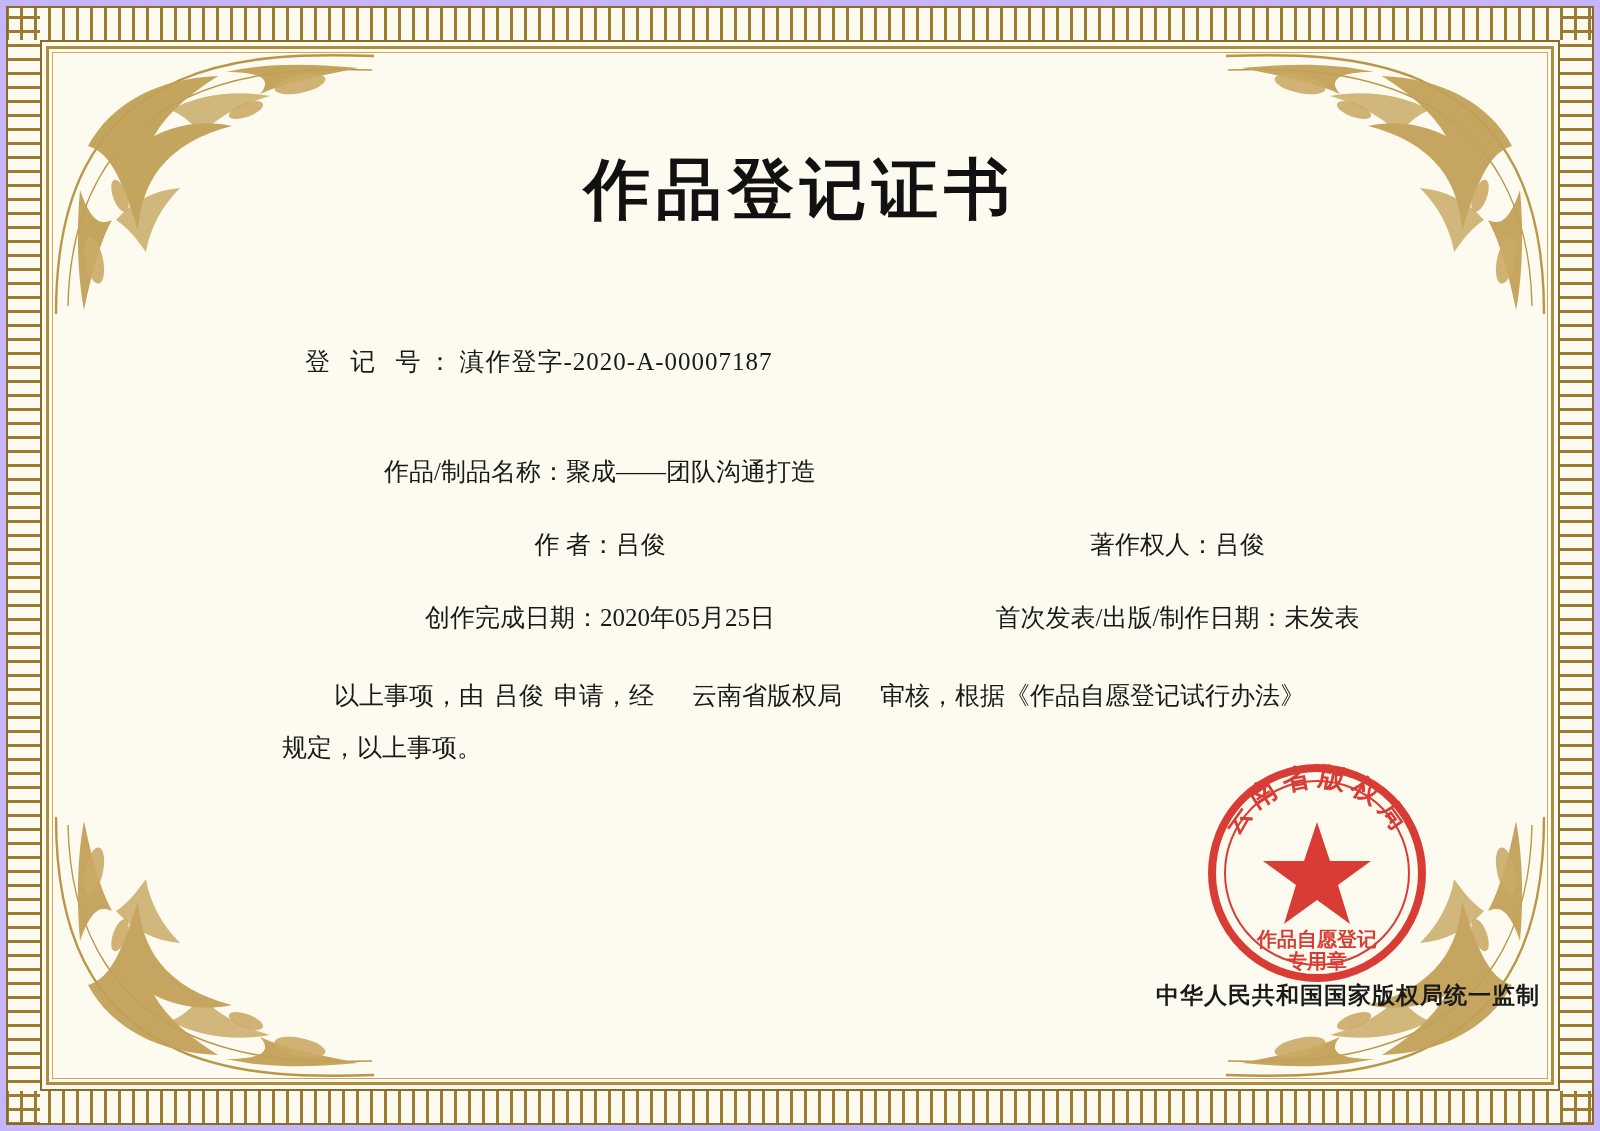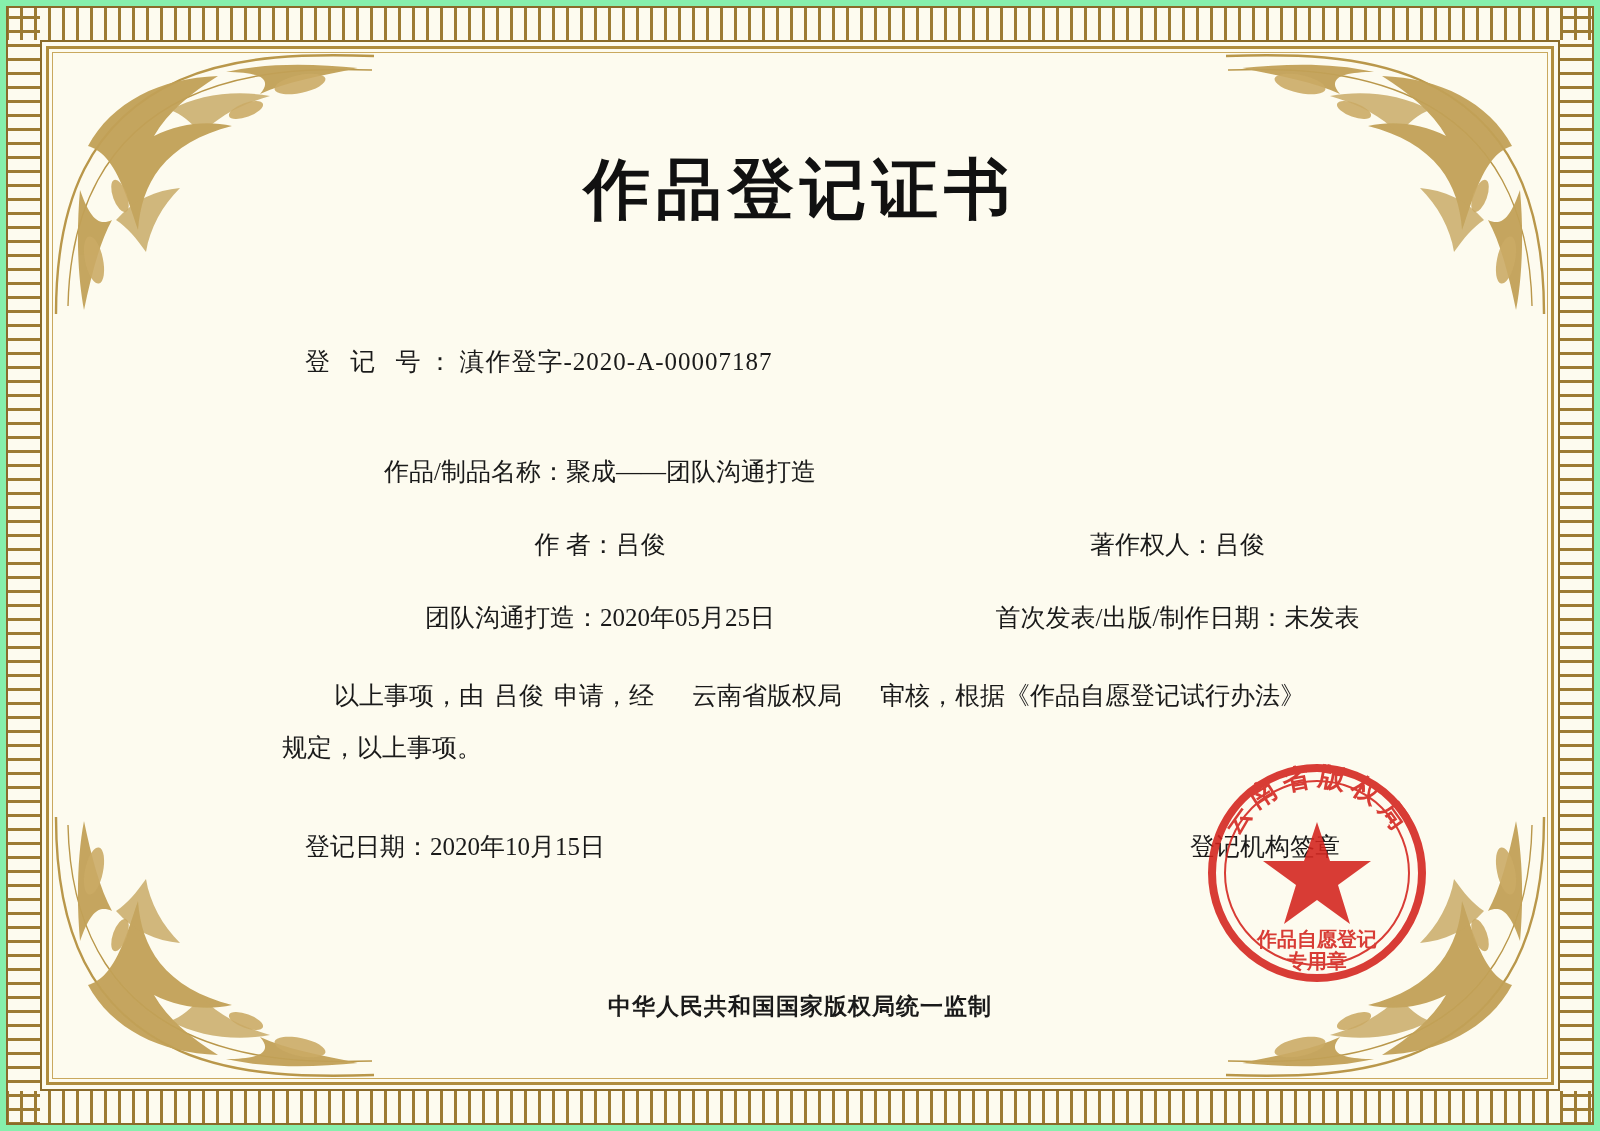--- a/index.html
+++ b/index.html
@@ -11,21 +11,21 @@
     width: 1600px;
     height: 1131px;
     font-family: "Liberation Serif", "DejaVu Serif", serif;
     overflow: hidden;
   }
 
   .certificate {
     position: relative;
     width: 1600px;
     height: 1131px;
-    background: #86efac;
+    background: #c4b5fd;
     box-sizing: border-box;
   }
 
   
   .meander-border {
     position: absolute;
     top: 6px; left: 6px; right: 6px; bottom: 6px;
     border: 34px solid transparent;
     box-sizing: border-box;
     background-color: #fdfbef;
@@ -167,23 +167,23 @@
     right: 90px;
     display: flex;
     justify-content: space-between;
     font-size: 25px;
     color: #1a1a1a;
   }
   .issuer-line { padding-right: 110px; }
 
   .bottom-note {
     position: absolute;
-    bottom: 49px;
+    bottom: 60px;
     left: 0; right: 0;
-    text-align: center;
+    text-align: right;
     font-size: 23px;
     font-weight: bold;
     color: #1a1a1a;
     letter-spacing: 1px;
   }
 
   
   .seal {
     position: absolute;
     top: 700px;
@@ -309,40 +309,34 @@
         <div class="field-col-left">
           <span class="field-lbl">作  者：</span><span class="field-val">吕俊</span>
         </div>
         <div class="field-col-right">
           <span class="field-lbl">著作权人：</span><span class="field-val">吕俊</span>
         </div>
       </div>
 
       <div class="field-row">
         <div class="field-col-left">
-          <span class="field-lbl">团队沟通打造：</span><span class="field-val">2020年05月25日</span>
+          <span class="field-lbl">创作完成日期：</span><span class="field-val">2020年05月25日</span>
         </div>
         <div class="field-col-right">
           <span class="field-lbl">首次发表/出版/制作日期：</span><span class="field-val">未发表</span>
         </div>
       </div>
 
     </div>
 
     <div class="statement">
       <span class="indent"></span><span>以上事项，由</span><span class="spaced">吕俊</span><span>申请，经</span><span class="agency">云南省版权局</span><span>审核，根据《作品自愿登记试行办法》</span><br>
       <span>规定，以上事项。</span>
     </div>
 
-    <div class="footer-row">
-      <div>
-        <span>登记日期：</span><span>2020年10月15日</span>
-      </div>
-      <div class="issuer-line">登记机构签章</div>
-    </div>
 
     <div class="seal">
       <svg viewBox="0 0 226 226" xmlns="http://www.w3.org/2000/svg">
         <defs>
           <path id="sealArcTop" d="M 26 113 A 87 87 0 0 1 200 113"></path>
           <path id="sealArcBot" d="M 38 113 A 75 75 0 0 0 188 113"></path>
         </defs>
         <circle cx="113" cy="113" r="105" fill="none" stroke="#d3221c" stroke-width="8"></circle>
         <circle cx="113" cy="113" r="92" fill="none" stroke="#d3221c" stroke-width="2"></circle>
 

